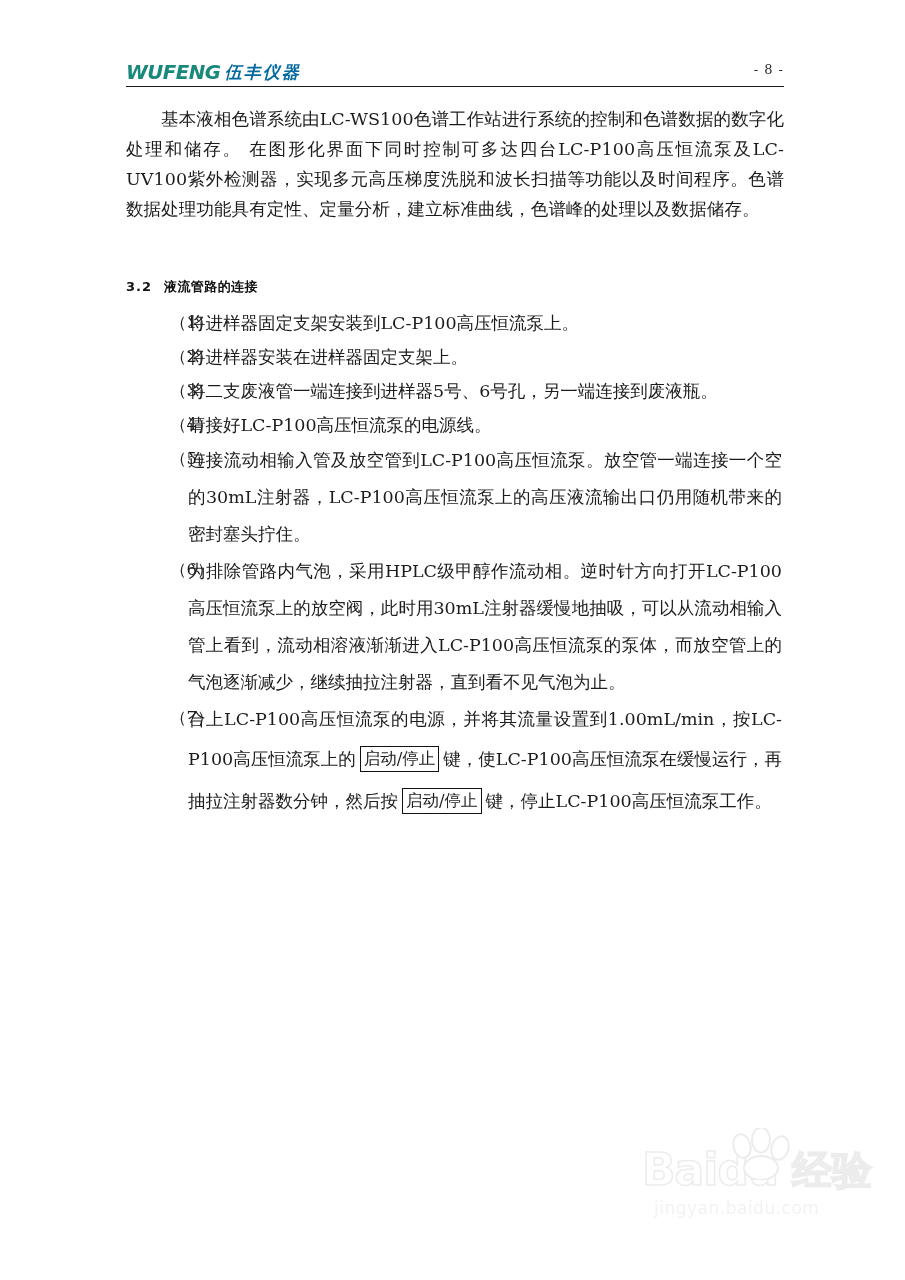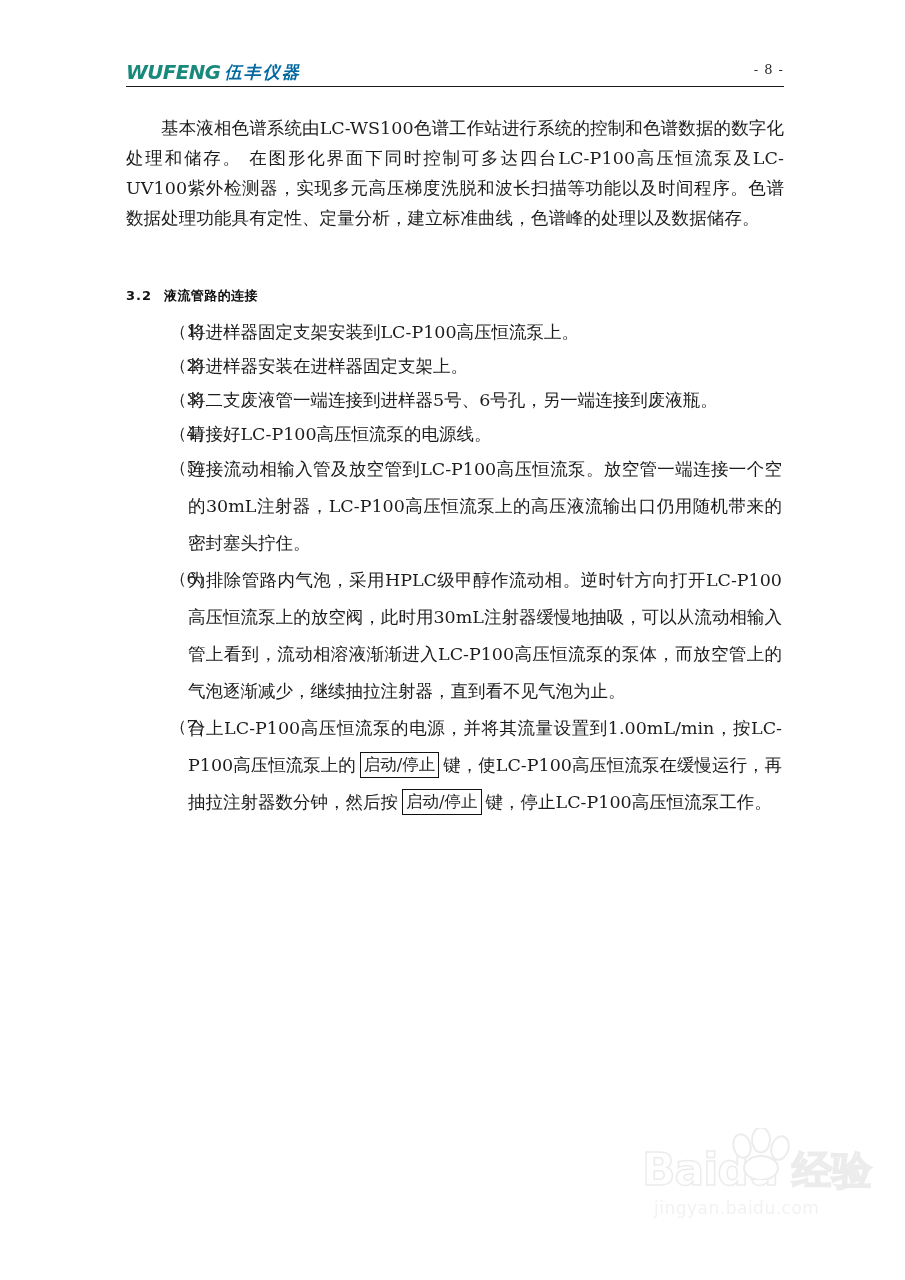--- a/index.html
+++ b/index.html
@@ -80,21 +80,21 @@
     left: 126px;
     top: 104px;
     width: 658px;
   }
   .para {
     font-size: 17.5px;
     line-height: 30px;
     color: #1c1c1c;
     text-align: justify;
     text-justify: inter-ideograph;
-    margin: 9px 0 0 0;
+    margin: 0 0 0 0;
     letter-spacing: 0.1px;
   }
   .para.indent {
     text-indent: 2em;
   }
   .gap-sm { height: 10px; }
   .gap-lg { height: 44px; }
 
   h2.section {
     font-family: "DejaVu Sans", "Liberation Sans", sans-serif;
@@ -137,21 +137,21 @@
     text-align: justify;
     text-justify: inter-ideograph;
     padding-right: 2px;
   }
   .step-body.tall { line-height: 37px; }
 
   .key-box {
     display: inline-block;
     border: 1.6px solid #111;
     padding: 0 3px;
-    margin: 0 4px;
+    margin: 8px 4px;
     line-height: 24px;
     font-size: 16.5px;
     vertical-align: 1px;
     white-space: nowrap;
   }
 
   
   .watermark {
     position: absolute;
     left: 636px;

